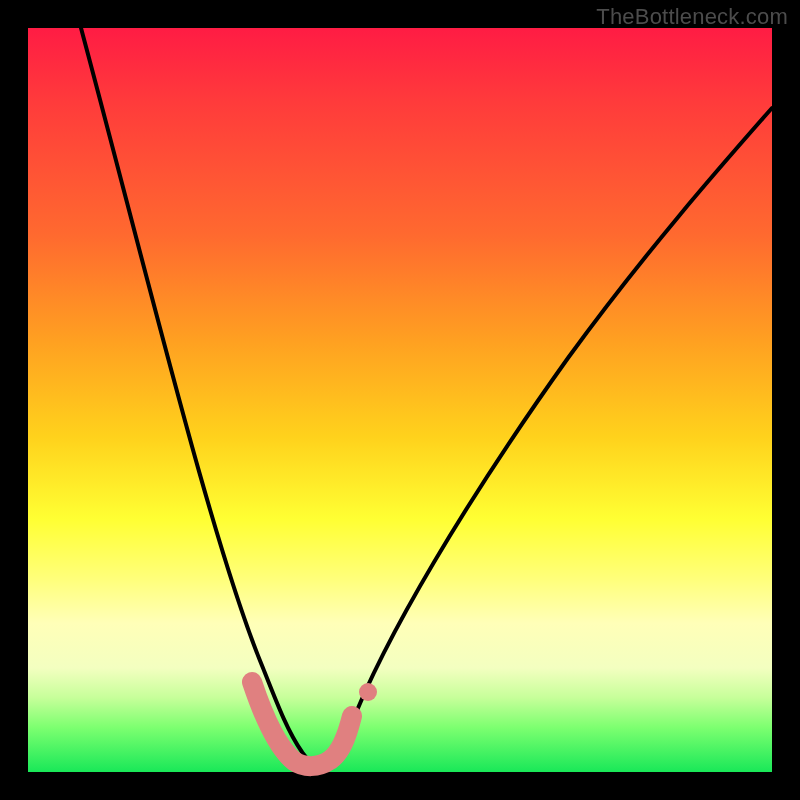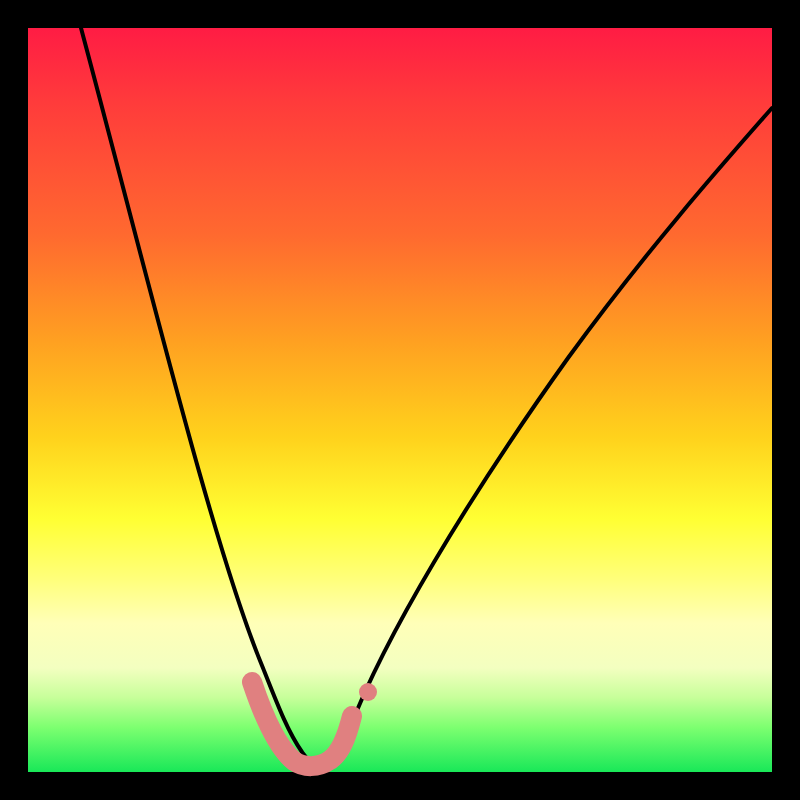--- a/index.html
+++ b/index.html
@@ -73,13 +73,14 @@
              C 620 220, 700 130, 744 80" fill="none" stroke="#000" stroke-width="4" stroke-linecap="round"></path>
 
     <path d="M 224 654
              C 236 690, 250 720, 266 733
              C 276 740, 290 740, 302 732
              C 312 725, 318 712, 324 688" fill="none" stroke="#e08080" stroke-width="20" stroke-linecap="round"></path>
 
     <circle cx="340" cy="664" r="9" fill="#e08080"></circle>
   </svg>
 
+  <div class="watermark">TheBottleneck.com</div>
 </div>
 
 </body></html>

